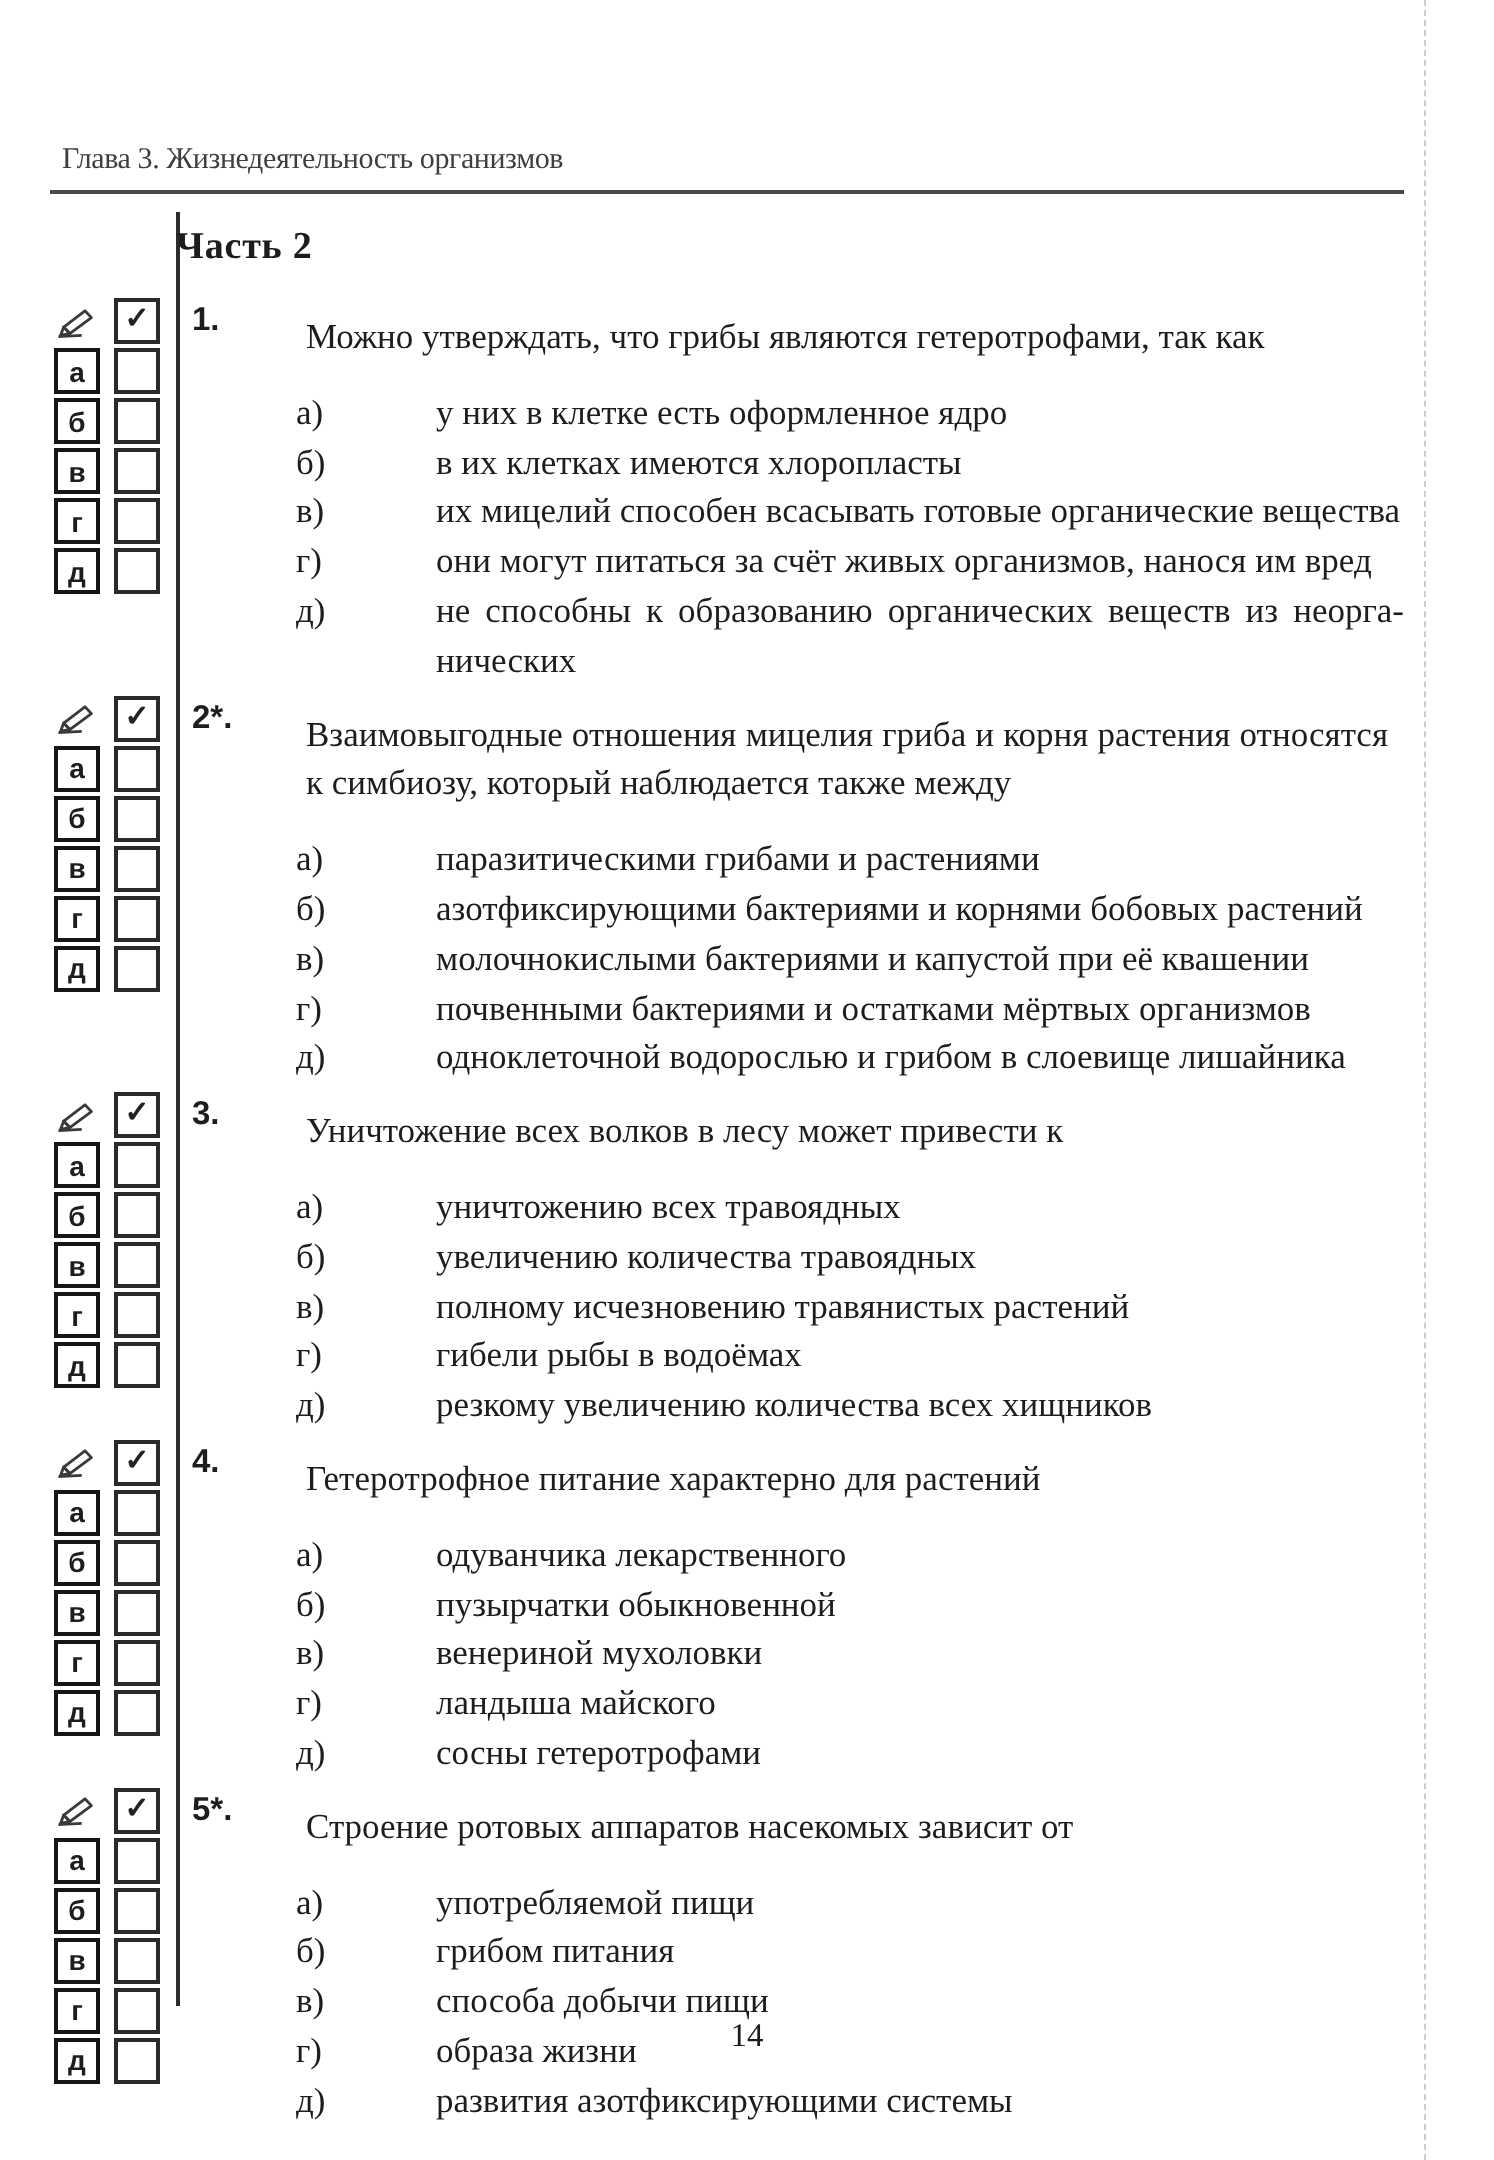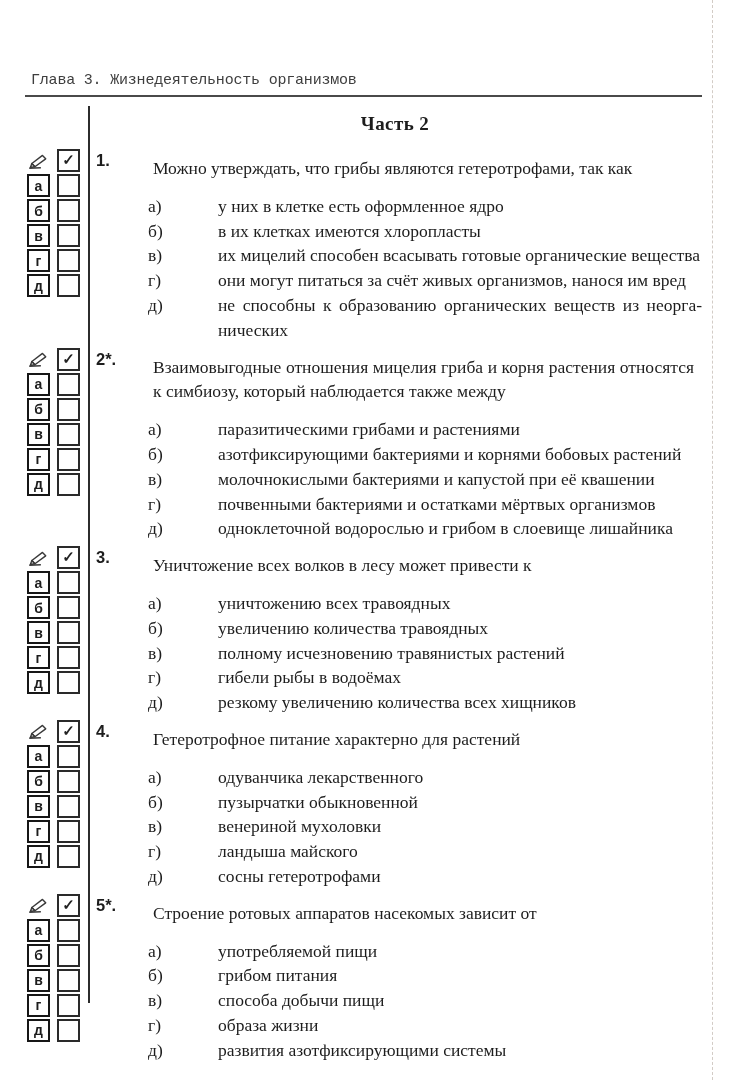--- a/index.html
+++ b/index.html
@@ -6,32 +6,32 @@
   .page {
     position:relative; width:747px; height:1080px; background:#ffffff;
     font-family:"Liberation Serif", serif; color:#1d1d1d; overflow:hidden;
   }
   .dash-line {
     position:absolute; left:712px; top:0; height:1080px; width:0;
     border-left:1px dashed #d3ccc6;
   }
   .running-header {
     position:absolute; top:72px; left:31px;
-    font-family:Liberation Mono, monospace; font-size:15px; color:#3e3e3e;
+    font-family:Liberation Serif, serif; font-size:15px; color:#3e3e3e;
     letter-spacing:-0.2px;
   }
   .head-rule {
     position:absolute; top:95px; left:25px; width:677px; height:2px; background:#4a4a4a;
   }
   .vline {
     position:absolute; left:88px; top:106px; width:2px; height:897px; background:#2c2c2c;
   }
   .content { position:absolute; top:108px; left:0; width:747px; }
   .part-title {
-    margin:5px 0 0 88px; width:614px; text-align:center;
+    margin:5px 0 0 88px; width:614px; 
     font-weight:bold; font-size:19px; letter-spacing:0.4px;
   }
   .questions { margin-top:13px; }
   .q { display:flex; margin-bottom:4px; }
   .q-margin { flex:none; width:88px; box-sizing:border-box; padding:1px 0 0 27px; }
   .m-row { display:flex; gap:7px; margin-bottom:2px; height:23px; }
   .pencil-cell { width:23px; height:23px; display:flex; align-items:center; justify-content:center; }
   .letterbox {
     width:23px; height:23px; box-sizing:border-box; border:2.5px solid #161616;
     display:flex; align-items:center; justify-content:center;
@@ -386,13 +386,14 @@
               <div class="option">
                 <span class="opt-letter">д)</span>
                 <span class="opt-text">развития азотфиксирующими системы</span>
               </div>
             </div>
           </div>
         </section>
       </div>
   </div>
 
+  <div class="page-number">14</div>
 </div>
 
 </body></html>

